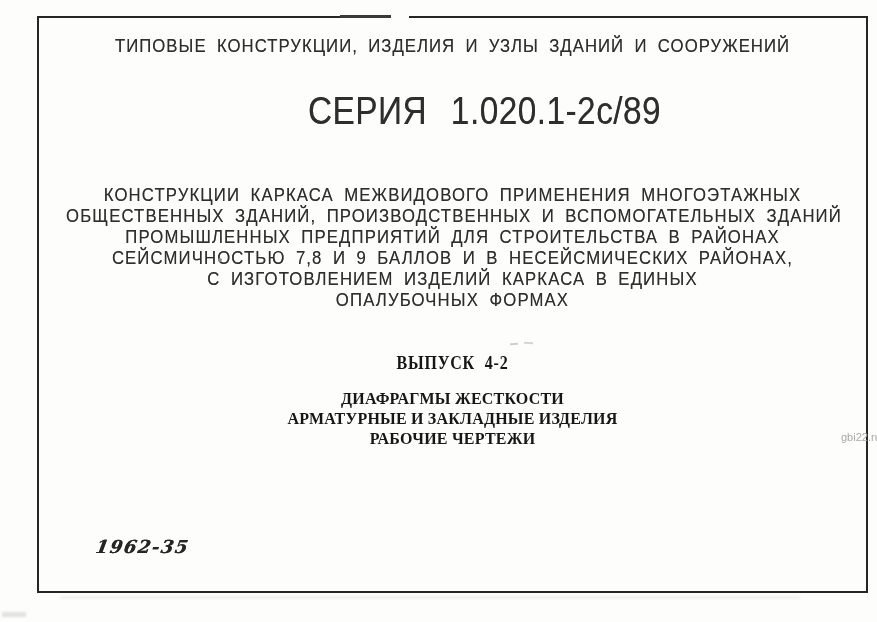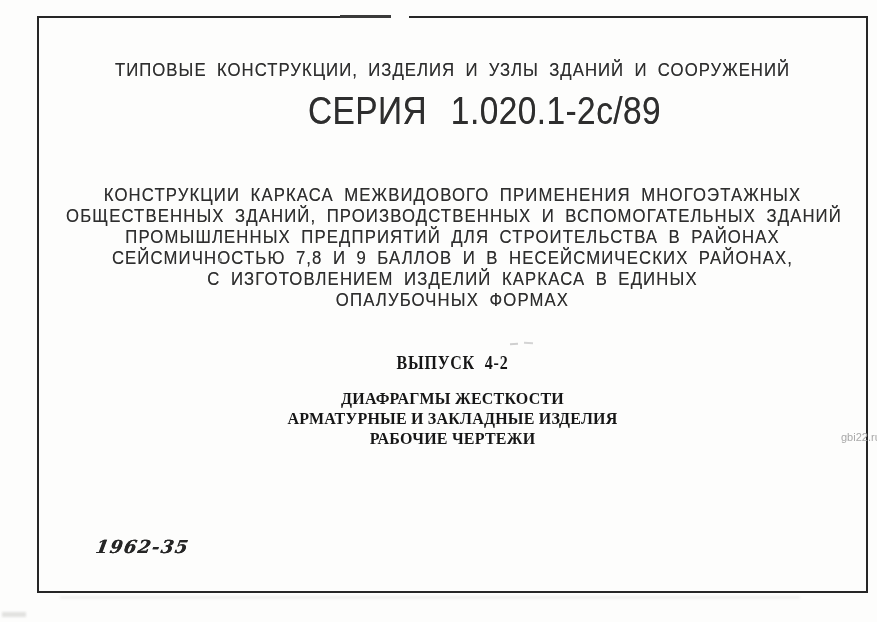--- a/index.html
+++ b/index.html
@@ -27,21 +27,21 @@
 
   
   .gost-line{
     display:block;
     transform:scaleX(0.93);
     transform-origin:center top;
     letter-spacing:1.1px;word-spacing:5px;
     text-shadow:0 0 0.5px rgba(40,40,40,0.55);
     white-space:nowrap;
   }
-  .doc-header{ top:60px;font-size:18px;line-height:21px; }
+  .doc-header{ top:36px;font-size:18px;line-height:21px; }
   .series{
     top:90px;font-size:38px;line-height:42px;font-weight:400;padding-left:32px;
   }
   .series .gost-line{ transform:scaleX(0.88);letter-spacing:0.5px;word-spacing:16px; }
   .desc{ top:161px;font-size:18px;line-height:21px;margin-top:24px; }
   .desc .gost-line{ letter-spacing:1.2px; }
 
   
   .serif{
     font-family:"Liberation Serif",serif;font-weight:bold;color:var(--serif_ink);

